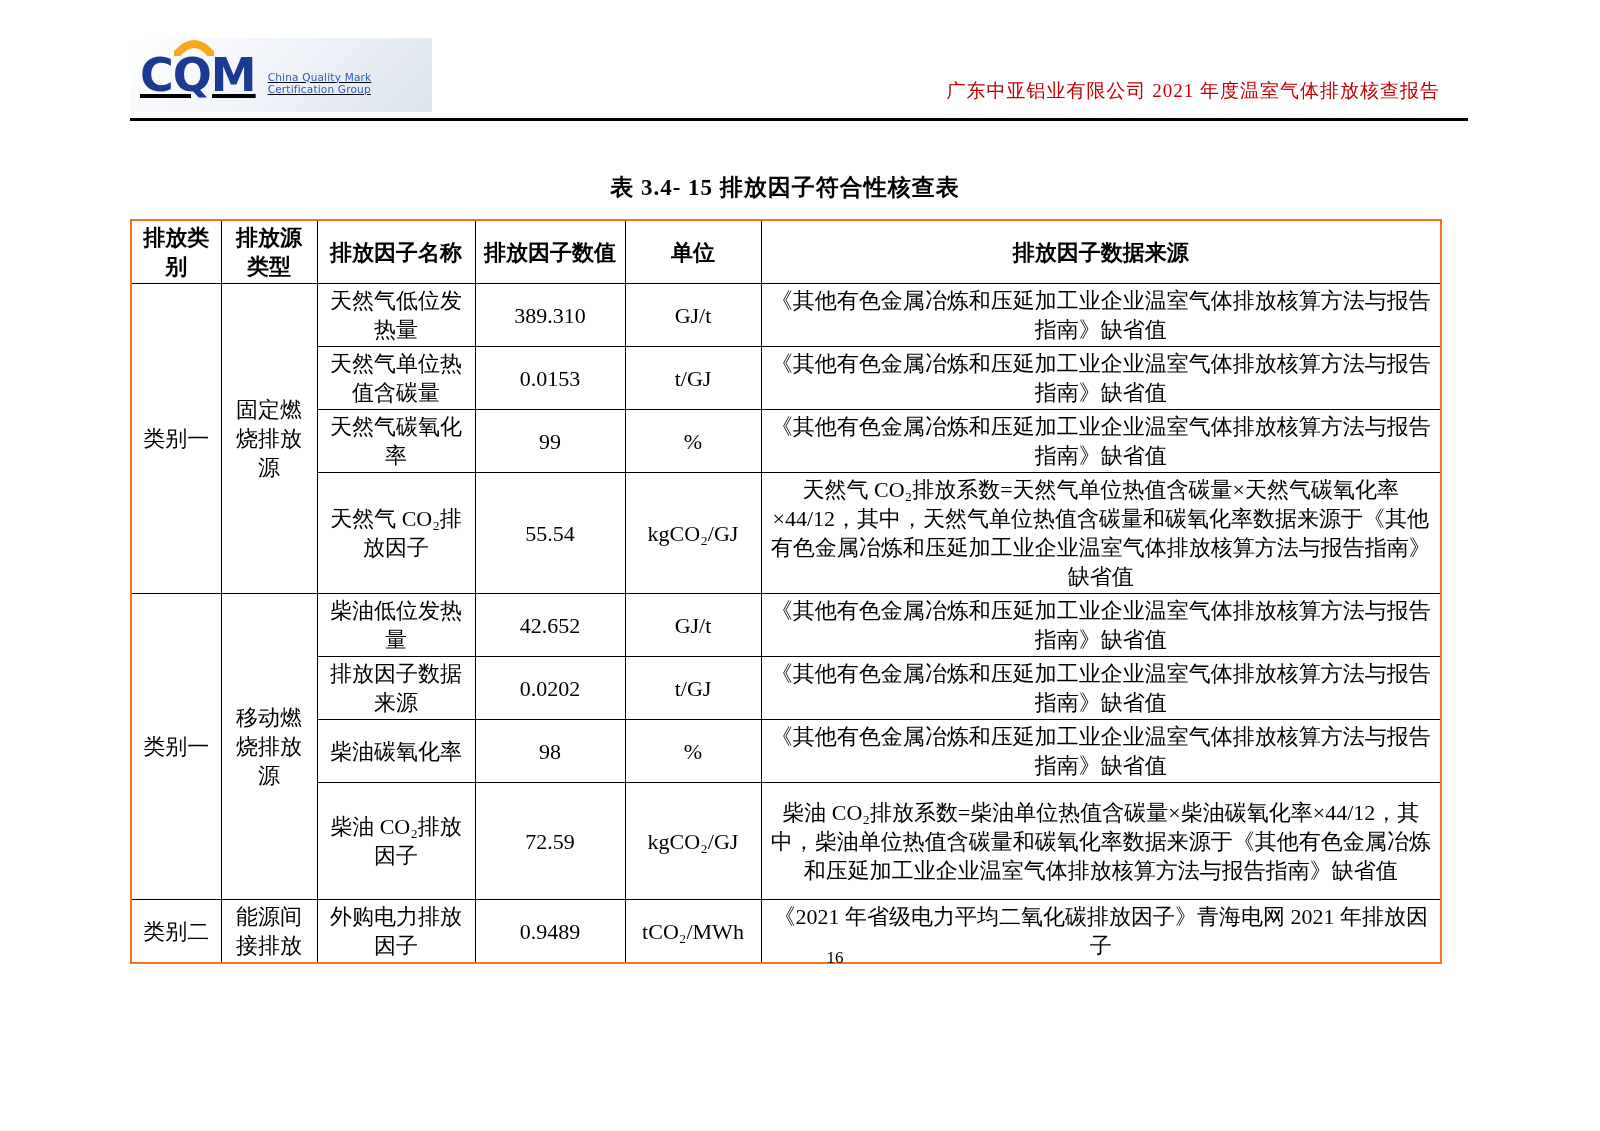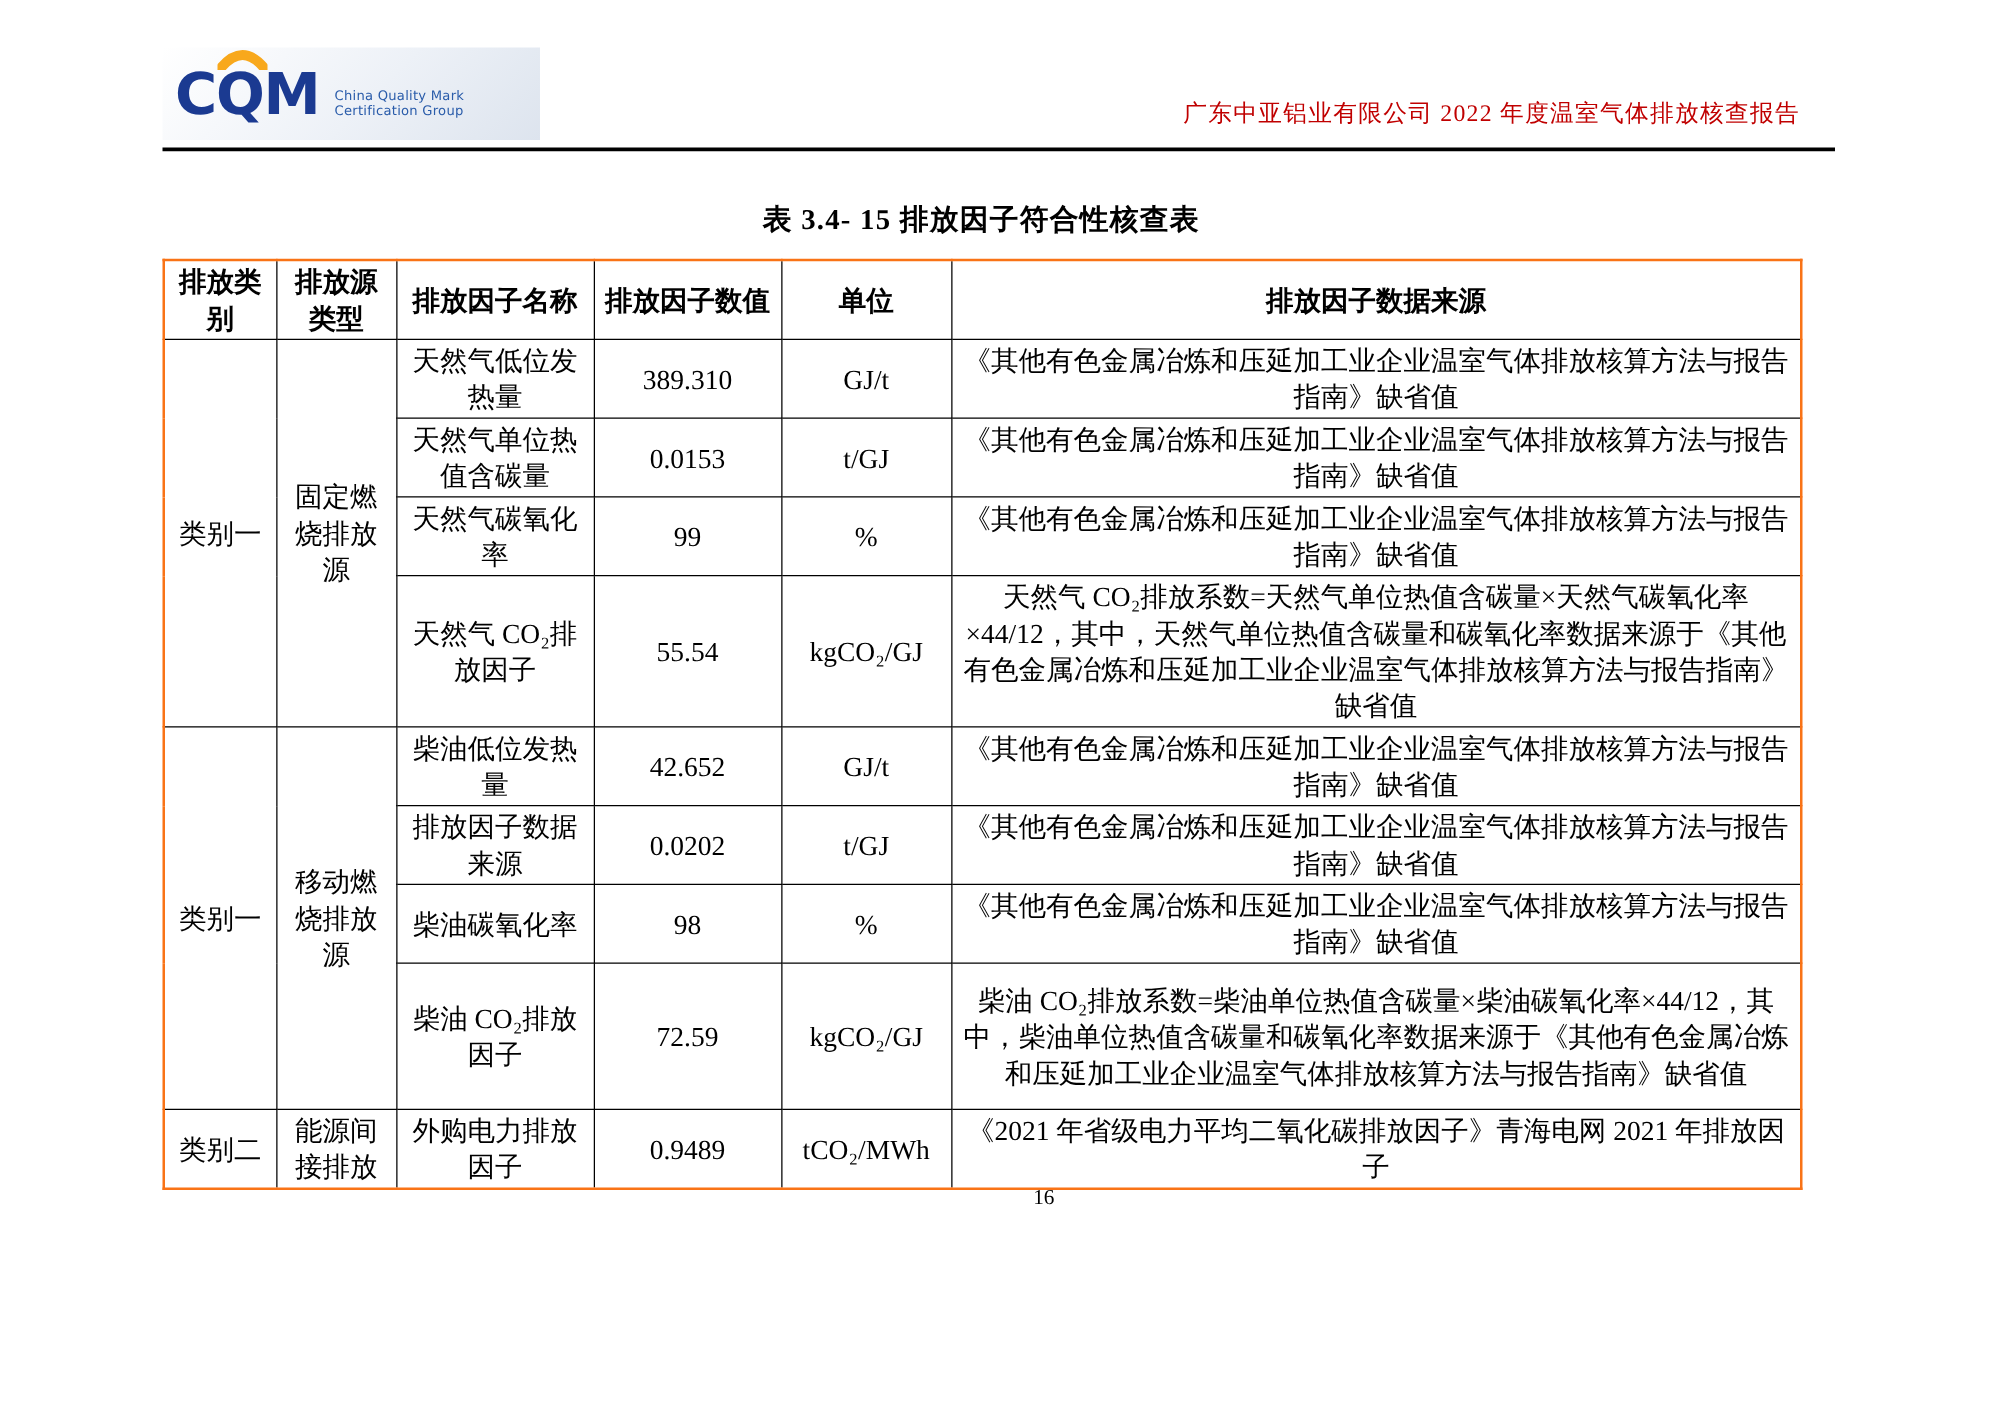--- a/index.html
+++ b/index.html
@@ -10,36 +10,37 @@
   }
   .page{
     position:absolute;left:130px;top:0;width:1338px;
   }
   
   .hdr{position:relative;height:118px;border-bottom:3px solid #000;}
   .logo-block{
     position:absolute;left:0;top:38px;width:302px;height:74px;
     display:flex;align-items:center;gap:12px;padding-left:10px;box-sizing:border-box;
     background:linear-gradient(135deg,#ffffff 0%,#edf1f7 55%,#dde4ee 100%);
+    text-decoration:underline;
   }
   .logo-letters{position:relative;font-family:"DejaVu Sans","Liberation Sans",sans-serif;
     font-weight:bold;font-size:46px;line-height:1;color:#1b3a91;letter-spacing:-1px;}
   .logo-arc{position:absolute;left:34px;top:-12px;width:40px;height:16px;}
   .logo-text{display:flex;flex-direction:column;justify-content:center;}
   .logo-cn{font-family:"DejaVu Sans","Liberation Sans",sans-serif;font-weight:bold;
     font-size:26px;color:#1b3a91;letter-spacing:2px;line-height:1.15;}
   .logo-en{font-family:"DejaVu Sans","Liberation Sans",sans-serif;font-size:10.5px;
     color:#2a5caa;letter-spacing:.2px;margin-top:15px;}
   .report-title{
     position:absolute;right:28px;bottom:14px;
     font-size:19px;color:#c00000;letter-spacing:1px;white-space:nowrap;
   }
   
   .caption{
-    margin-top:39px;width:1310px;text-align:center;
+    margin-top:51px;width:1310px;text-align:center;
     font-size:23px;font-weight:bold;letter-spacing:1px;
   }
   
   table.factors{
     margin-top:16px;border-collapse:collapse;table-layout:fixed;
     width:1310px;border:2px solid #f97316;
   }
   table.factors th,table.factors td{
     border:1px solid #000;padding:2px 8px;box-sizing:border-box;
     font-size:22px;line-height:29px;vertical-align:middle;text-align:center;
@@ -70,21 +71,21 @@
       <div class="logo-letters">
         <svg class="logo-arc" viewBox="0 0 40 16">
           <path d="M3 14 Q20 -6 37 14" fill="none" stroke="#f8a81c" stroke-width="8" stroke-linecap="round"></path>
         </svg>
         <span>CQM</span>
       </div>
       <div class="logo-text">
         <span class="logo-en">China Quality Mark Certification Group</span>
       </div>
     </div>
-    <div class="report-title">广东中亚铝业有限公司 2022 年度温室气体排放核查报告</div>
+    <div class="report-title">广东中亚铝业有限公司 2021 年度温室气体排放核查报告</div>
   </div>
 
   <div class="caption">表 3.4- 15  排放因子符合性核查表</div>
 
   <table class="factors">
     <colgroup>
       <col style="width:90px">
         <col style="width:96px">
         <col style="width:158px">
       <col style="width:150px">

